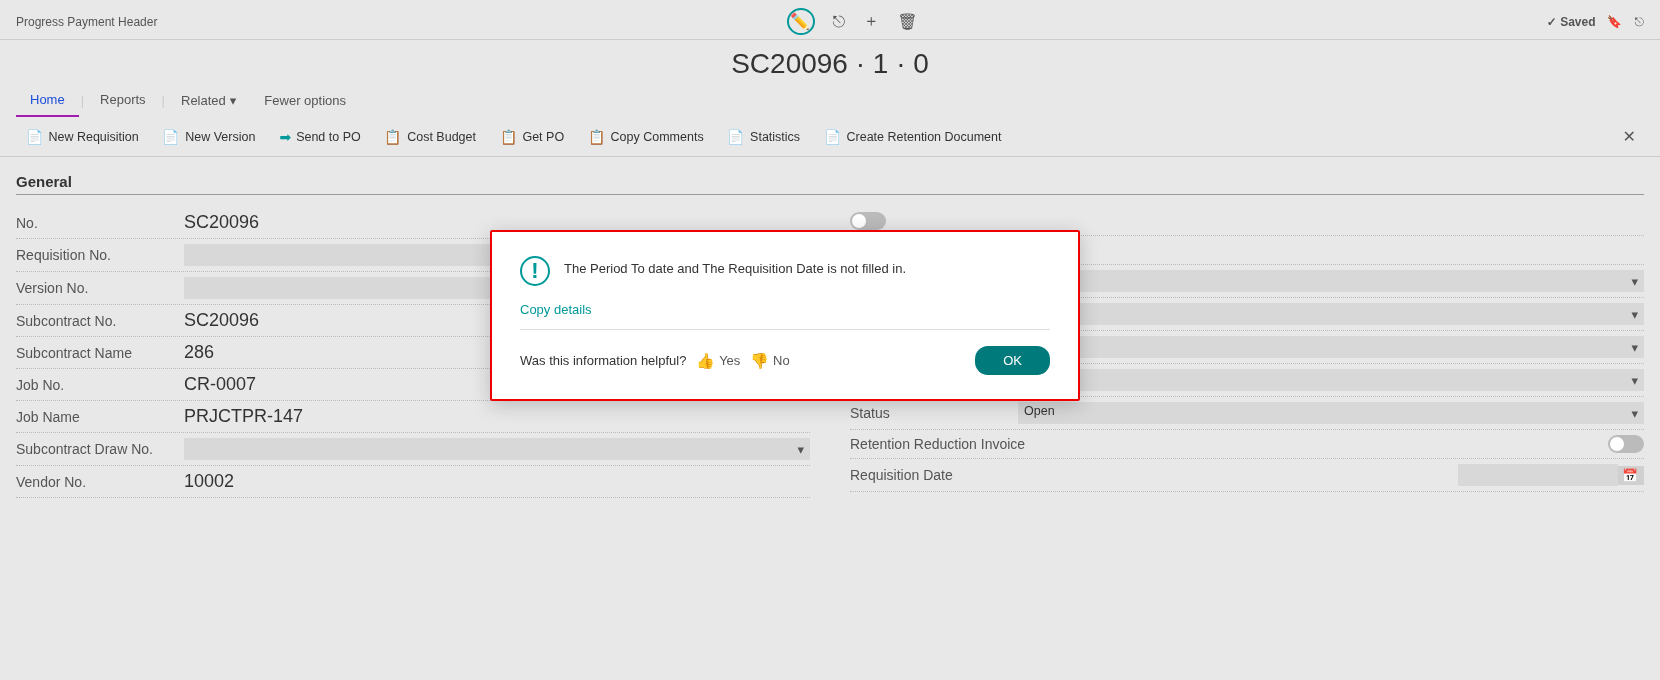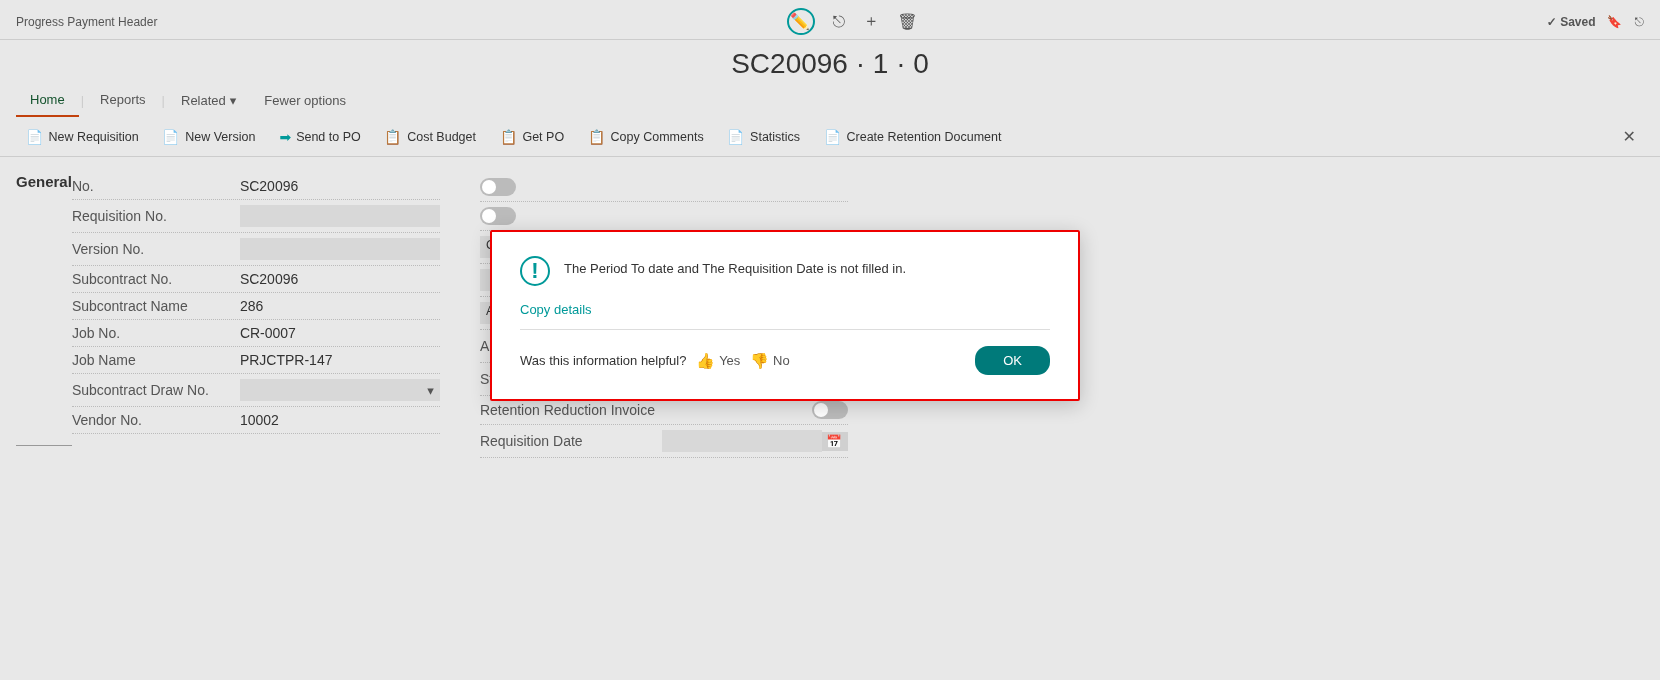--- a/index.html
+++ b/index.html
@@ -76,22 +76,22 @@
     }
     .nav-tab {
       padding: 8px 14px;
       cursor: pointer;
       color: #555;
       font-size: 13px;
       border-bottom: 2px solid transparent;
       text-decoration: none;
     }
     .nav-tab.active {
-      color: #14532d;
-      border-bottom: 2px solid #c2410c;
+      color: #1d4ed8;
+      border-bottom: 2px solid #a21caf;
     }
     .nav-tab-divider {
       color: #ccc;
       margin: 0 2px;
     }
     .nav-tab-with-arrow {
       display: flex;
       align-items: center;
       gap: 4px;
       padding: 8px 14px;
@@ -137,21 +137,21 @@
       margin-left: auto;
       color: #555;
       cursor: pointer;
       font-size: 16px;
       padding: 4px 8px;
     }
 
     
     .main-content {
       display: flex;
-      flex-direction: row;
+      flex-direction: column;
       padding: 16px 16px 0 16px;
       background: #e8e8e8;
       position: relative;
     }
     .section-title {
       font-size: 15px;
       font-weight: 600;
       color: #333;
       margin-bottom: 12px;
       border-bottom: 1px solid #999;
@@ -172,21 +172,21 @@
       gap: 8px;
     }
     .field-label {
       color: #555;
       font-size: 14px;
       min-width: 160px;
       flex-shrink: 0;
     }
     .field-value {
       color: #333;
-      font-size: 14px;
+      font-size: 18px;
       flex: 1;
     }
     .field-input {
       background: #d8d8d8;
       border: none;
       height: 22px;
       flex: 1;
       padding: 2px 6px;
       font-size: 12.5px;
       color: #333;

